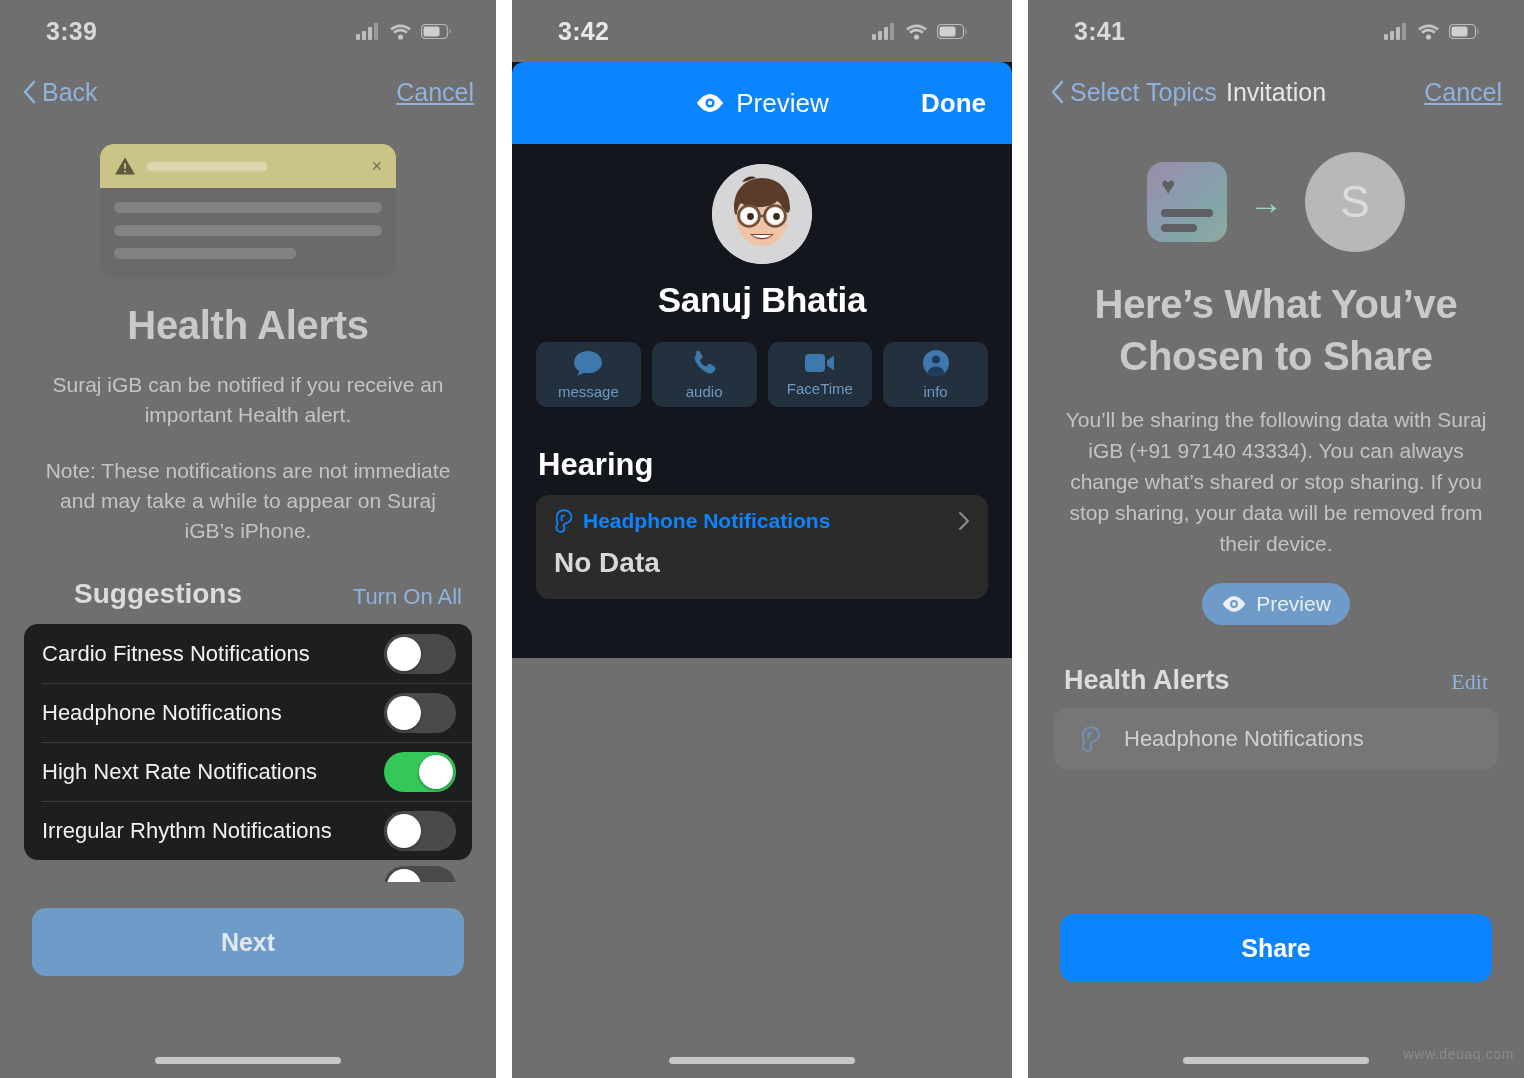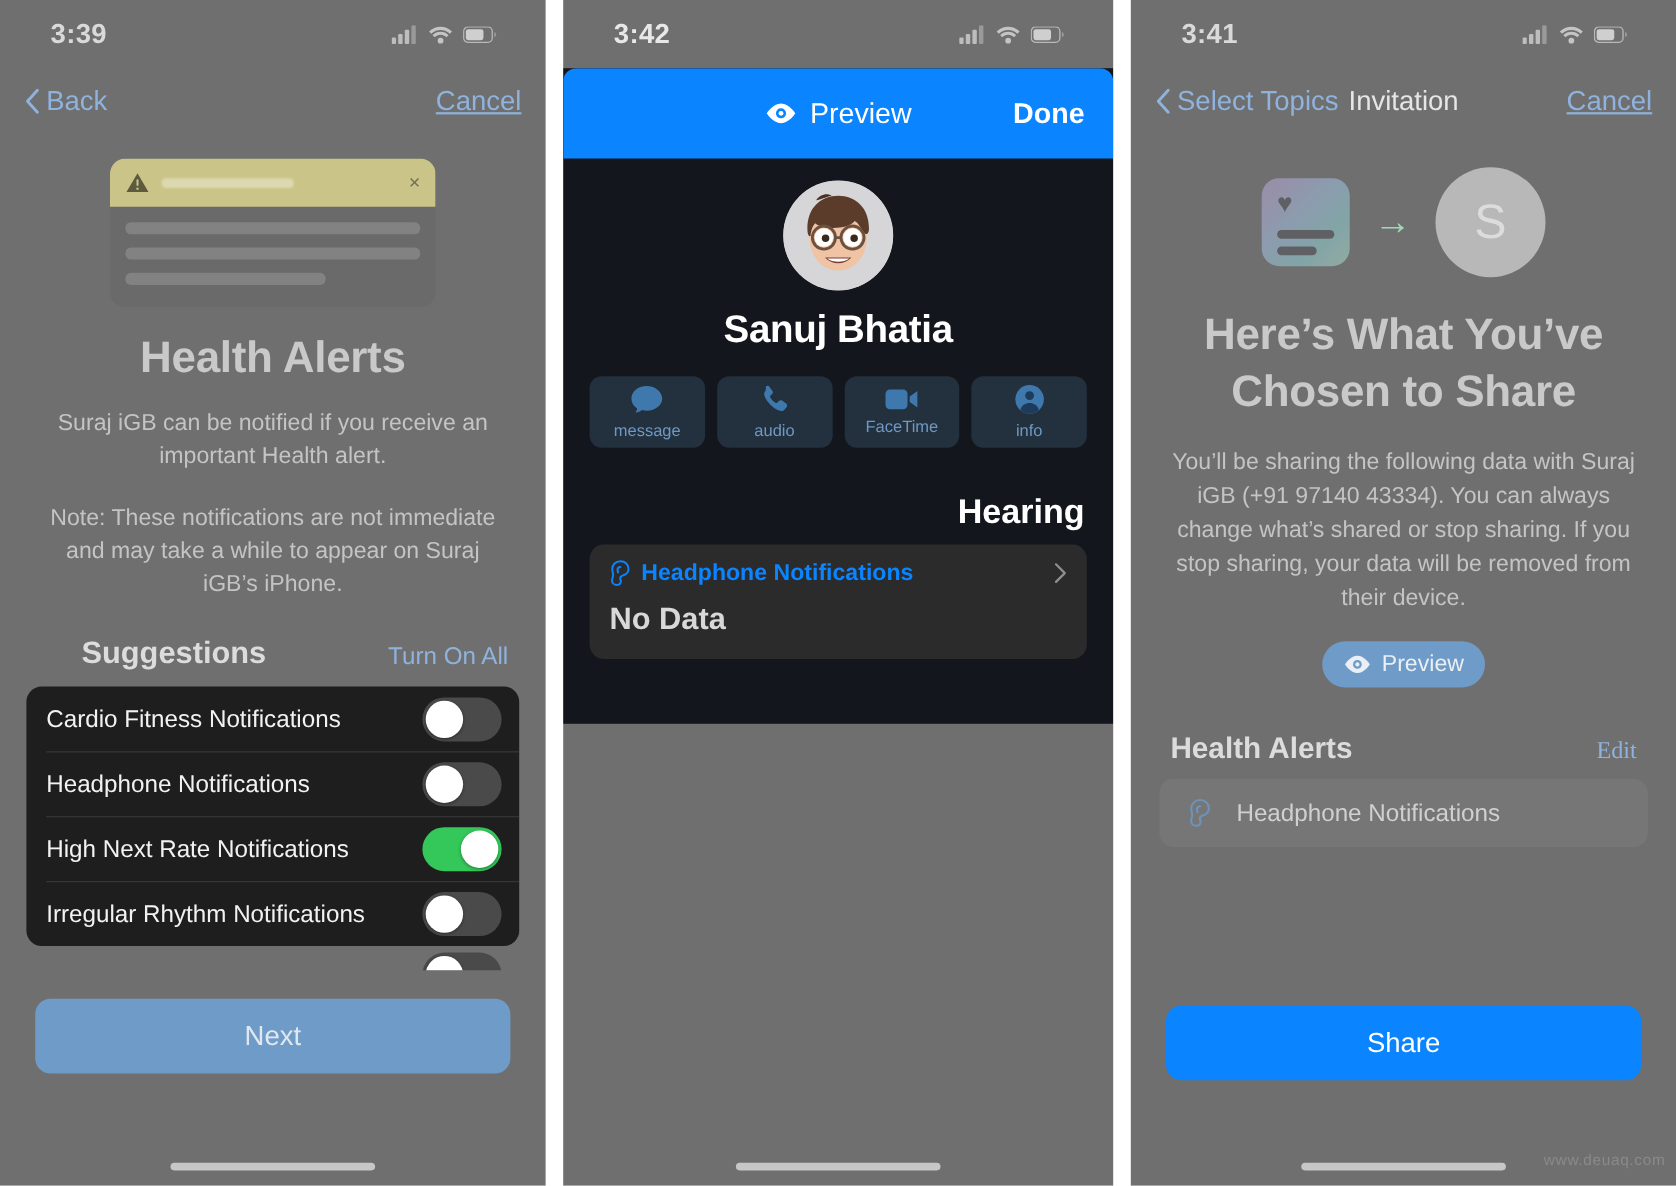--- a/index.html
+++ b/index.html
@@ -214,21 +214,21 @@
   }
 
   .cta {
     margin: 26px 32px 0;
     height: 68px;
     border-radius: 14px;
     display: flex;
     align-items: center;
     justify-content: center;
     font-size: 25px;
-    font-weight: 400;
+    font-weight: 700;
   }
   .cta.muted { background: #6f9bc8; color: #dfe7ef; }
   .cta.active { background: #0a84ff; color: #ffffff; }
 
   .home-ind {
     position: absolute;
     left: 0; right: 0; bottom: 14px;
     display: flex; justify-content: center;
   }
   .home-ind i {
@@ -309,21 +309,20 @@
   .act .lab {
     font-size: 15px;
     color: #6f99c4;
   }
   .p2-sectionhead {
     color: #ffffff;
     font-size: 31px;
     font-weight: 700;
     padding: 0 26px;
     margin-top: 26px;
-    text-align: right;
   }
   .p2-card {
     margin: 12px 24px 0;
     background: #2b2b2b;
     border-radius: 13px;
     padding: 14px 18px 20px;
   }
   .p2-card .row1 {
     display: flex;
     align-items: center;

